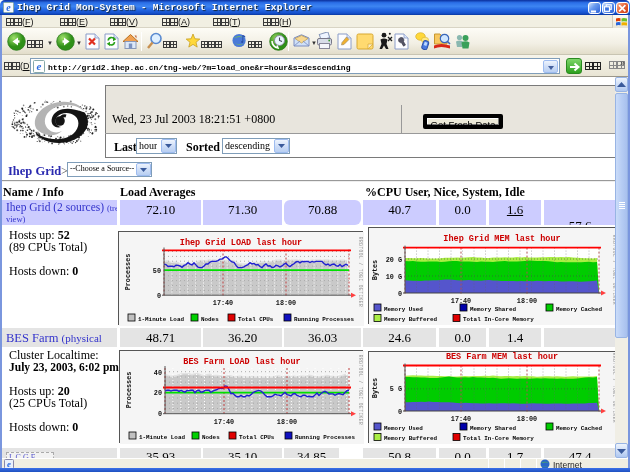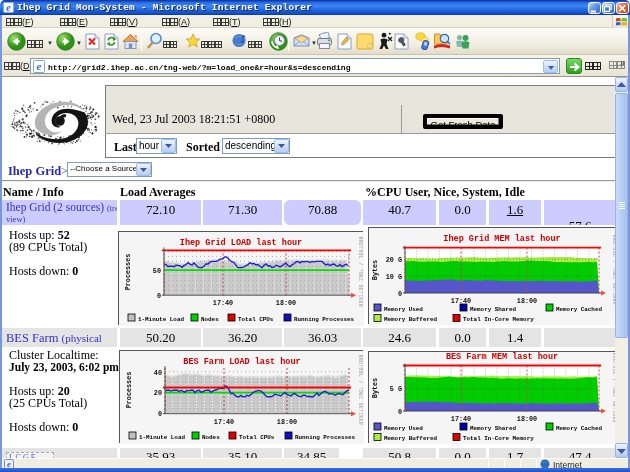--- a/index.html
+++ b/index.html
@@ -43,21 +43,21 @@
 #frameR{position:absolute;left:628px;top:15px;width:2px;height:453px;background:#7a96de;}
 #statusbar{position:absolute;left:2px;top:458px;width:626px;height:10px;background:#f0eee2;border-top:1px solid #fff;
 font-family:"Liberation Sans",sans-serif;font-size:8.5px;color:#222;}
 #bottombar{position:absolute;left:0;top:468px;width:630px;height:4px;background:linear-gradient(#3a70e8,#1e50c0);}
 
 .htable{position:absolute;border:1px solid #7a7a7a;background:#e8e5dd;}
 .hcellborder{position:absolute;background:#999;}
 .pbtn{position:absolute;background:#ece9d8;border:4px solid #000000;border-radius:2px;box-shadow:inset -1px -1px 0 #777, inset 1px 1px 0 #fff;
 font-family:"Liberation Sans",sans-serif;font-size:9.5px;text-align:center;color:#000;}
 .sel{position:absolute;background:#fff;border:1px solid #7f9db9;}
-.seltxt{position:absolute;left:2px;top:1px;font-family:Liberation Sans, sans-serif;white-space:nowrap;overflow:hidden;text-align:center;}
+.seltxt{position:absolute;left:2px;top:1px;font-family:Liberation Serif, serif;white-space:nowrap;overflow:hidden;text-align:center;}
 .selbtn{position:absolute;right:0px;top:0px;background:linear-gradient(#eef4fd,#cfdef7 50%,#b8cff2);border:1px solid #9ebcf0;border-radius:2px;display:inline-flex;align-items:center;justify-content:center;}
 .cell{position:absolute;overflow:hidden;}
 .lav{background:#ccccff;}
 .gray{background:#e4e4e4;}
 .num{font-size:13px;text-align:center;padding-top:2px;}
 a.lnk{color:#3333cc;text-decoration:none;}
 .gbox{position:absolute;border:1px solid #555;}
 .gtitle{font-family:"Liberation Mono",monospace;font-weight:bold;font-size:8.5px;fill:#cc0000;}
 .gt{font-family:"Liberation Mono",monospace;font-weight:bold;font-size:6.8px;fill:#111;}
 .gtt{font-family:"Liberation Mono",monospace;font-size:4.5px;fill:#999;letter-spacing:0.5px;}
@@ -748,21 +748,21 @@
 <rect x="5" y="86.5" width="7" height="7" fill="#aaee44" stroke="#000" stroke-width="0.8"></rect>
 <text x="15" y="93.0">Memory Buffered</text>
 <rect x="84" y="86.5" width="7" height="7" fill="#e00000" stroke="#000" stroke-width="0.8"></rect>
 <text x="94" y="93.0">Total In-Core Memory</text>
 </g>
 </svg></div>
       <div class="cell gray" style="left:0px;top:251px;width:115px;height:19px;">
         <div style="padding:3px 0 0 4px;font-size:12.5px;"><a class="lnk" href="#">BES Farm</a> <a class="lnk" style="font-size:11px;">(physical view)</a></div>
       </div>
       <div class="cell gray" style="left:118px;top:251px;width:81px;height:19px;">
-        <div class="num" style="padding-top:2px;">50.20</div>
+        <div class="num" style="padding-top:2px;">48.71</div>
       </div>
       <div class="cell gray" style="left:201px;top:251px;width:79px;height:19px;">
         <div class="num" style="padding-top:2px;">36.20</div>
       </div>
       <div class="cell gray" style="left:282px;top:251px;width:77px;height:19px;">
         <div class="num" style="padding-top:2px;">36.03</div>
       </div>
       <div class="cell gray" style="left:361px;top:251px;width:73px;height:19px;">
         <div class="num" style="padding-top:2px;">24.6</div>
       </div>

